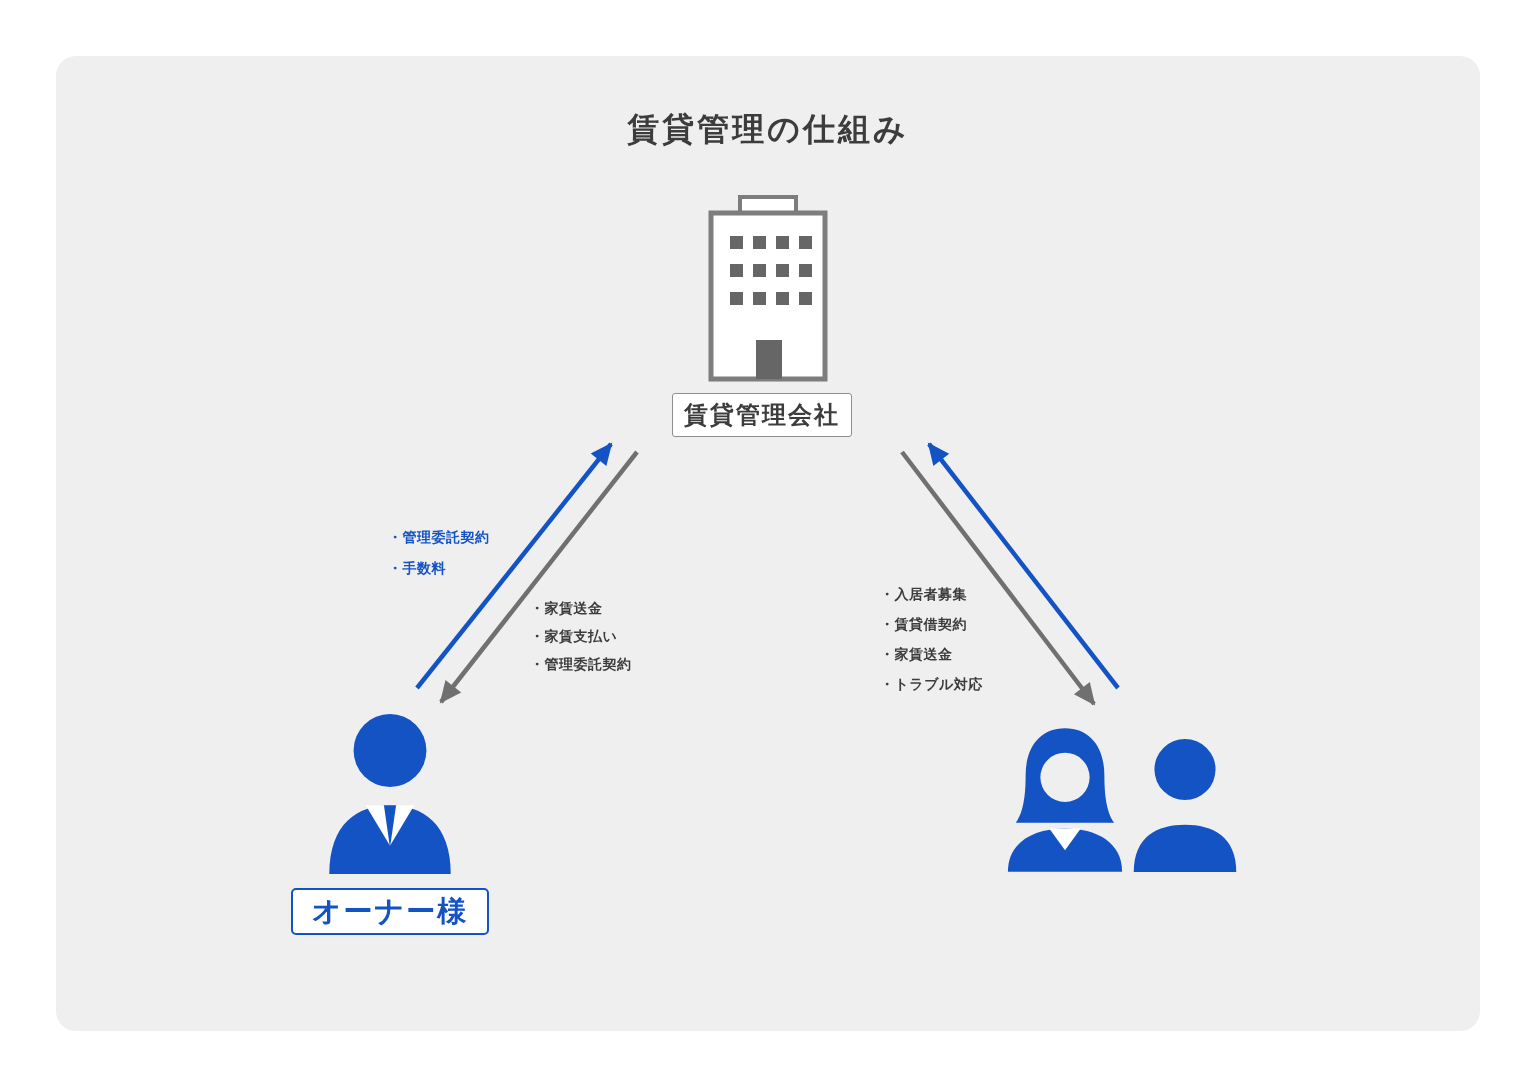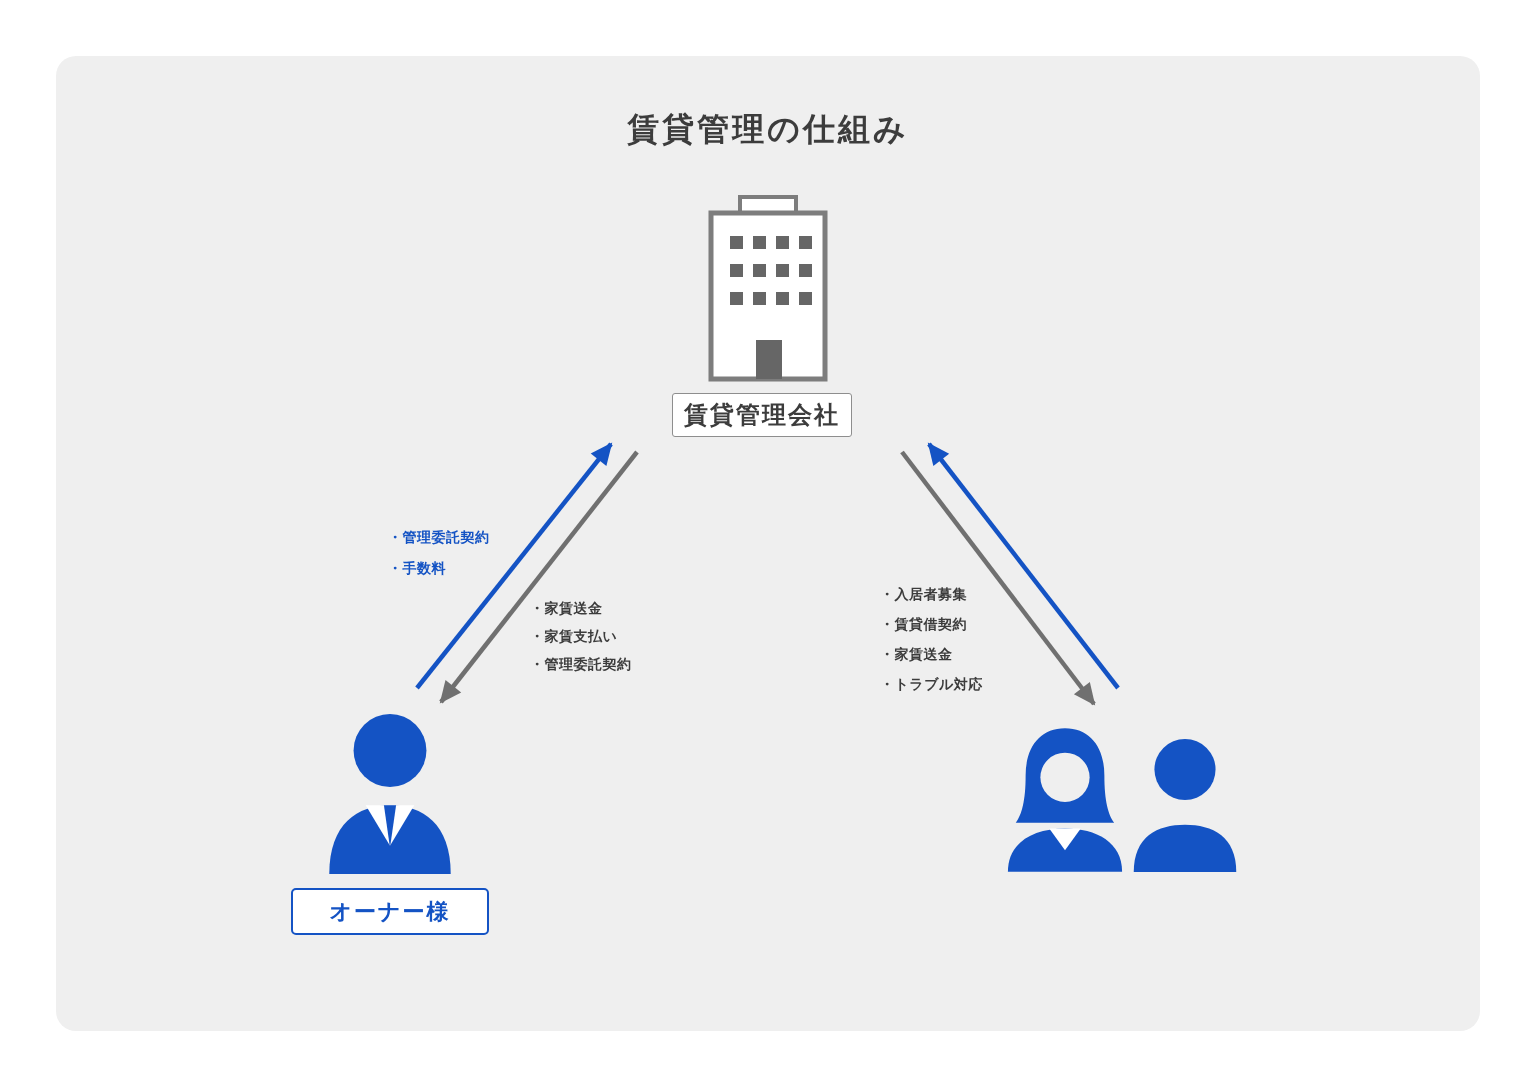--- a/index.html
+++ b/index.html
@@ -30,21 +30,21 @@
     background:#ffffff;font-weight:bold;letter-spacing:2px;box-sizing:border-box;
   }
   .company-box{
     left:672px;top:393px;width:180px;height:44px;
     border:1.5px solid #8e8e8e;border-radius:3px;
     color:var(--text-dark);font-size:24px;
   }
   .owner-box{
     left:291px;top:888px;width:198px;height:47px;
     border:2px solid var(--blue);border-radius:5px;
-    color:var(--blue);font-size:22px;
+    color:var(--blue);font-size:29px;
   }
   .tenant-box{
     left:1031px;top:888px;width:193px;height:47px;
     border:2px solid var(--blue);border-radius:5px;
     color:var(--blue);font-size:22px;
   }
   .flow-list{
     position:absolute;font-weight:bold;font-size:14px;letter-spacing:0.5px;
   }
   .flow-list.blue-text{color:var(--blue);}

